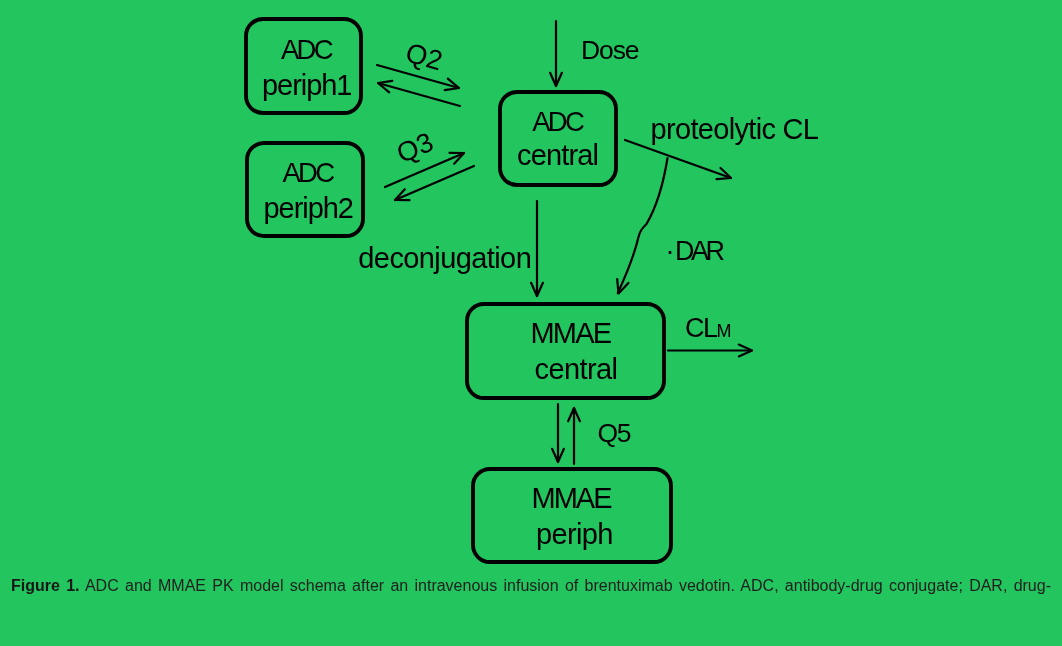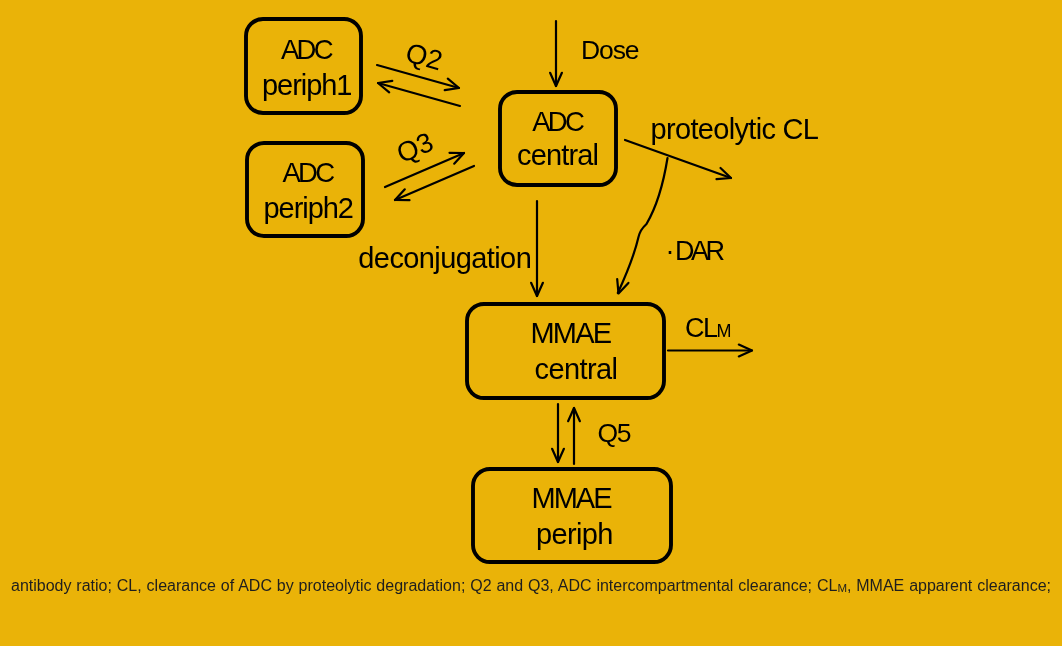--- a/index.html
+++ b/index.html
@@ -1,16 +1,16 @@
 <!DOCTYPE html>
 <html><head>
 <meta charset="utf-8">
 <style>
 html,body{margin:0;padding:0;background:#fff;}
-.page{position:relative;width:1062px;height:646px;background:#eab308;overflow:hidden;font-family:"Liberation Sans",sans-serif;}
+.page{position:relative;width:1062px;height:646px;background:#22c55e;overflow:hidden;font-family:"Liberation Sans",sans-serif;}
 .caption{position:absolute;left:11px;top:574.8px;width:1040px;font-size:16px;line-height:21.6px;color:#1e1e1e;}
 .jl{text-align:justify;text-align-last:justify;}
 .caption b{font-weight:bold;color:#171717;}
 .caption sub{font-size:11.5px;line-height:1px;vertical-align:baseline;position:relative;top:1px;}
 </style>
 </head>
 <body>
 <div class="page">
 <svg width="1062" height="574" viewBox="0 0 1062 574" style="position:absolute;left:0;top:0">
   <g fill="none" stroke="#000" stroke-width="3.9">
@@ -61,15 +61,15 @@
     <text x="650.5" y="138.5" textLength="168.5">proteolytic CL</text>
     <text x="665.6" y="259.5" font-size="27">·</text>
         <text x="675" y="259.5" font-size="27" textLength="50">DAR</text>
     <text x="358.3" y="268" textLength="173.5">deconjugation</text>
     <text x="685" y="337" font-size="27" textLength="33">CL</text>
     <text x="716.5" y="337" font-size="18" textLength="14.7">M</text>
     <text x="597.5" y="442" font-size="26.5" textLength="34">Q5</text>
   </g>
 </svg>
 <div class="caption">
-<div class="jl">antibody ratio; CL, clearance of ADC by proteolytic degradation; Q2 and Q3, ADC intercompartmental clearance; CL<sub>M</sub>, MMAE apparent clearance;</div>
+<div class="jl"><b>Figure&nbsp;1.</b> ADC and MMAE PK model schema after an intravenous infusion of brentuximab vedotin. ADC, antibody-drug conjugate; DAR, drug-</div>
 </div>
 </div>
 
 </body></html>

